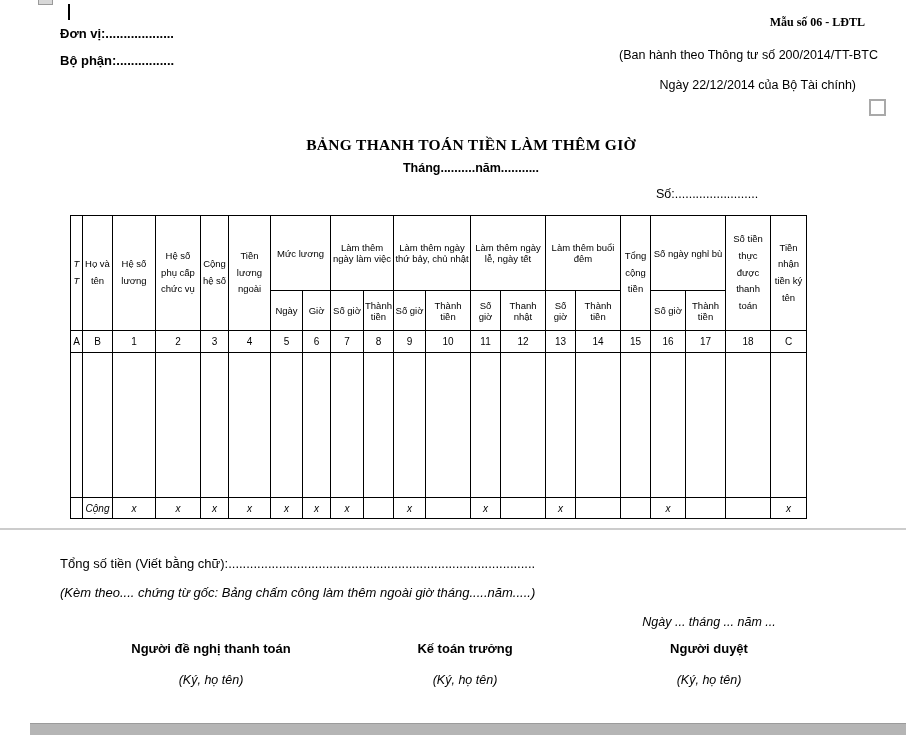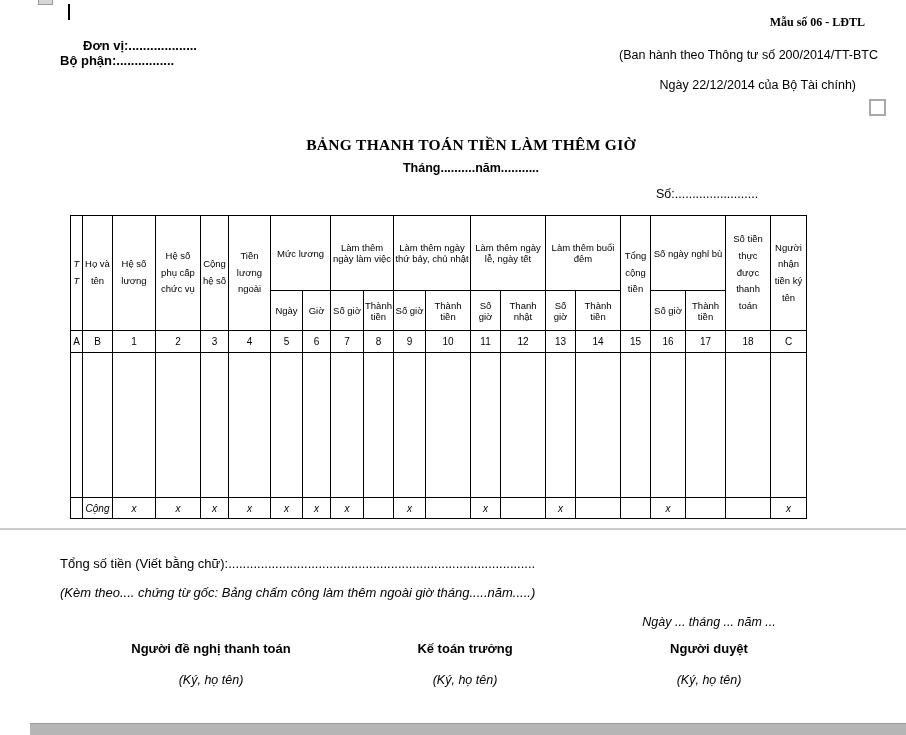--- a/index.html
+++ b/index.html
@@ -16,21 +16,21 @@
   
   .table-handle {
     left:38px; top:-6px; width:15px; height:11px;
     background:#d8d8d8; border:1px solid #9a9a9a;
   }
   .text-cursor {
     left:68px; top:4px; width:2px; height:16px; background:#000;
   }
 
   
-  .unit-line { left:60px; top:38px; font-size:13px; font-weight:bold;margin-left:23px; }
+  .unit-line { left:60px; top:26px; font-size:13px; font-weight:bold; }
   .dept-line { left:60px; top:53px; font-size:13px; font-weight:bold; }
   .form-no {
     left:585px; top:15px; width:280px; text-align:right;
     font-family:"Liberation Serif", serif; font-weight:bold; font-size:12px;
   }
   .issued-1 { right:28px; top:48px; font-size:12.5px; }
   .issued-2 { right:50px; top:78px; font-size:12.5px; }
   .side-box {
     left:869px; top:99px; width:17px; height:17px;
     background:#fff; border:2px solid #a9a9a9;
@@ -128,21 +128,21 @@
       <td rowspan="2" class="span-cell">Cộng hệ số</td>
       <td rowspan="2" class="span-cell">Tiền lương ngoài</td>
       <td colspan="2">Mức lương</td>
       <td colspan="2">Làm thêm ngày làm việc</td>
       <td colspan="2">Làm thêm ngày thứ bảy, chủ nhật</td>
       <td colspan="2">Làm thêm ngày lễ, ngày tết</td>
       <td colspan="2">Làm thêm buổi đêm</td>
       <td rowspan="2" class="span-cell">Tổng cộng tiền</td>
       <td colspan="2">Số ngày nghỉ bù</td>
       <td rowspan="2" class="span-cell">Số tiền thực được thanh toán</td>
-      <td rowspan="2" class="span-cell">Người nhận tiền ký tên</td>
+      <td rowspan="2" class="span-cell">Tiền nhận tiền ký tên</td>
     </tr>
     <tr class="hrow2">
       <td>Ngày</td>
       <td>Giờ</td>
       <td>Số giờ</td>
       <td>Thành tiền</td>
       <td>Số giờ</td>
       <td>Thành tiền</td>
       <td>Số giờ</td>
       <td>Thanh nhật</td>

